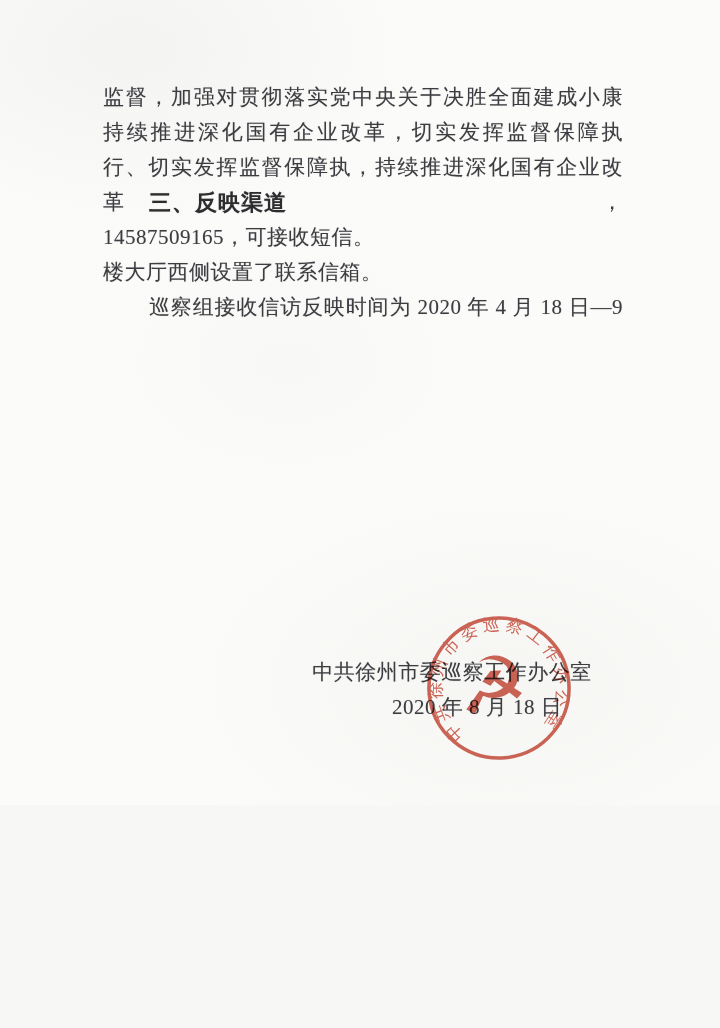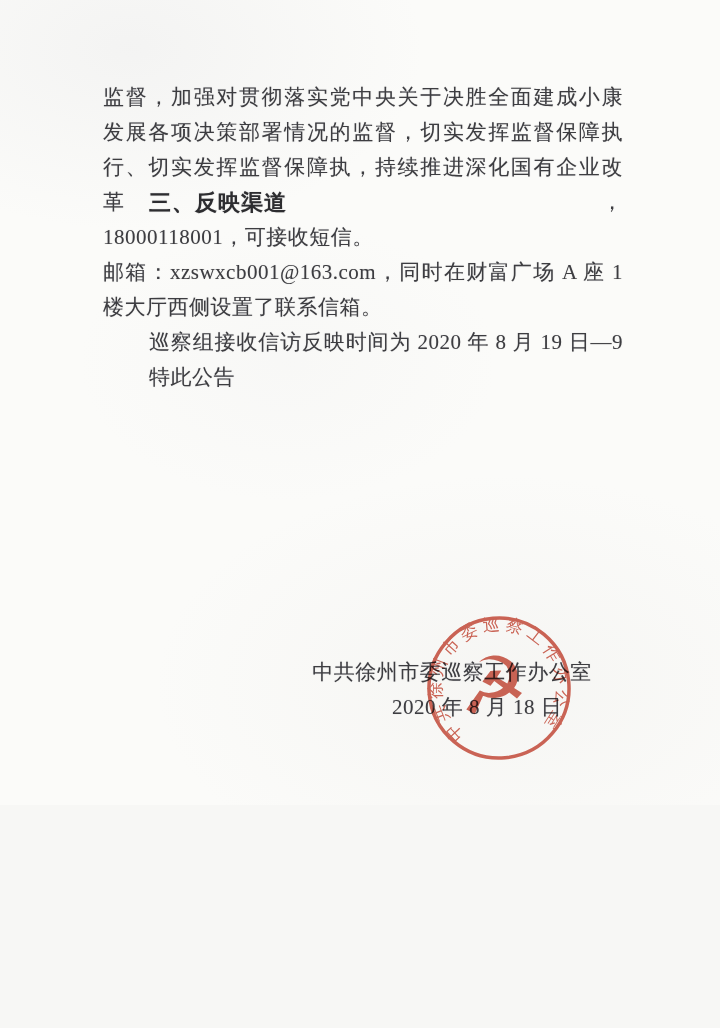--- a/index.html
+++ b/index.html
@@ -77,28 +77,26 @@
     font-size:78px;
   }
 </style>
 </head>
 <body>
 
 <div class="page">
 
   <div class="doc-body" id="doc-body">
       <div class="line j">监督，加强对贯彻落实党中央关于决胜全面建成小康</div>
-      <div class="line j">发展各项决策部署情况的监督，切实发挥监督保障执</div>
+      <div class="line j">持续推进深化国有企业改革，切实发挥监督保障执</div>
       <div class="line j">行、切实发挥监督保障执，持续推进深化国有企业改革，</div>
       <div class="line i h">三、反映渠道</div>
-      <div class="line">18000118001，可接收短信。</div>
-      <div class="line j">邮箱：xzswxcb001@163.com，同时在财富广场 A 座 1</div>
+      <div class="line">14587509165，可接收短信。</div>
       <div class="line">楼大厅西侧设置了联系信箱。</div>
-      <div class="line j i">巡察组接收信访反映时间为 2020 年 8 月 19 日—9</div>
-      <div class="line i">特此公告</div>
+      <div class="line j i">巡察组接收信访反映时间为 2020 年 4 月 18 日—9</div>
     </div>
 
   <div class="signature">
     <div class="sig-line">中共徐州市委巡察工作办公室</div>
     <div class="sig-line sig-date">2020 年 8 月 18 日</div>
   </div>
 
   <svg class="seal" viewBox="0 0 160 160" aria-hidden="true">
     <circle cx="80" cy="80" r="70" fill="none" stroke="#c5402e" stroke-width="3.5"></circle>
     <path id="seal-arc" d="M 42.7 124.4 A 58 58 0 1 1 117.3 124.4" fill="none"></path>

